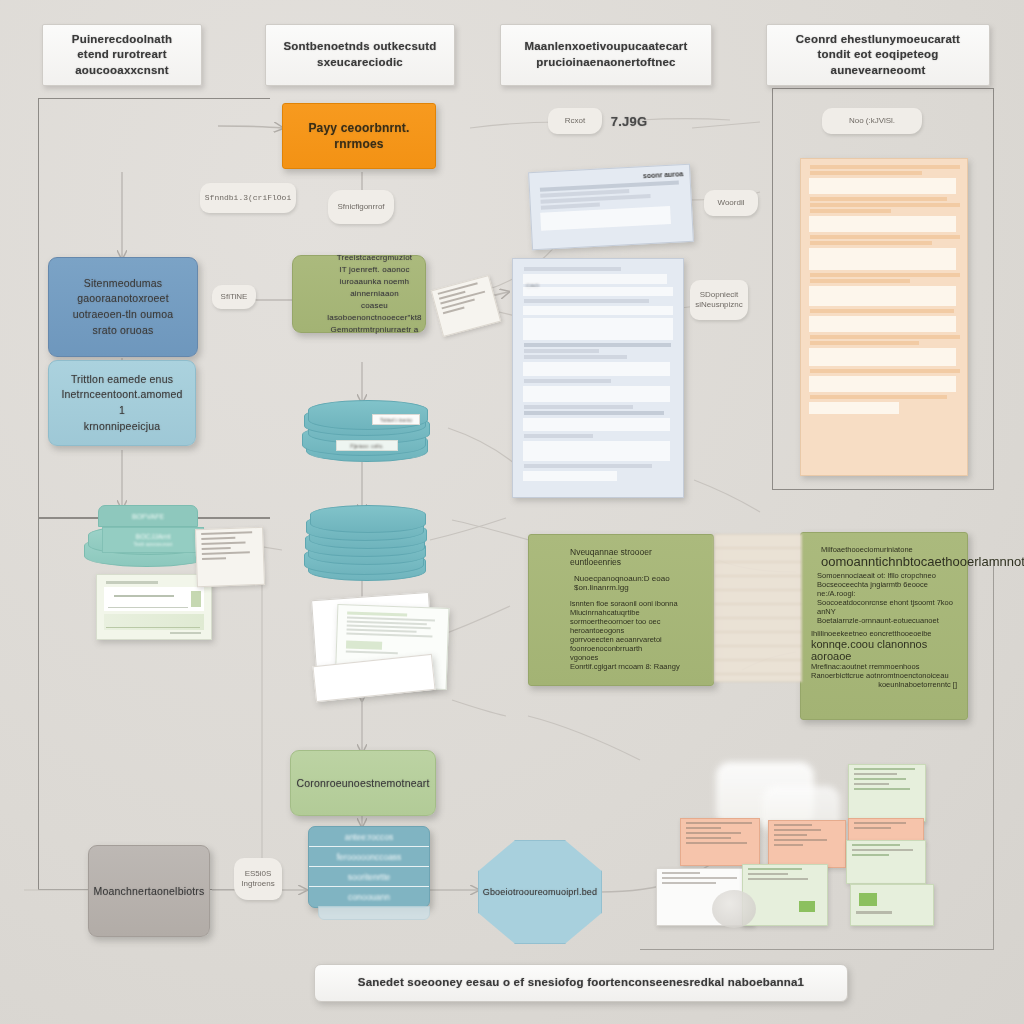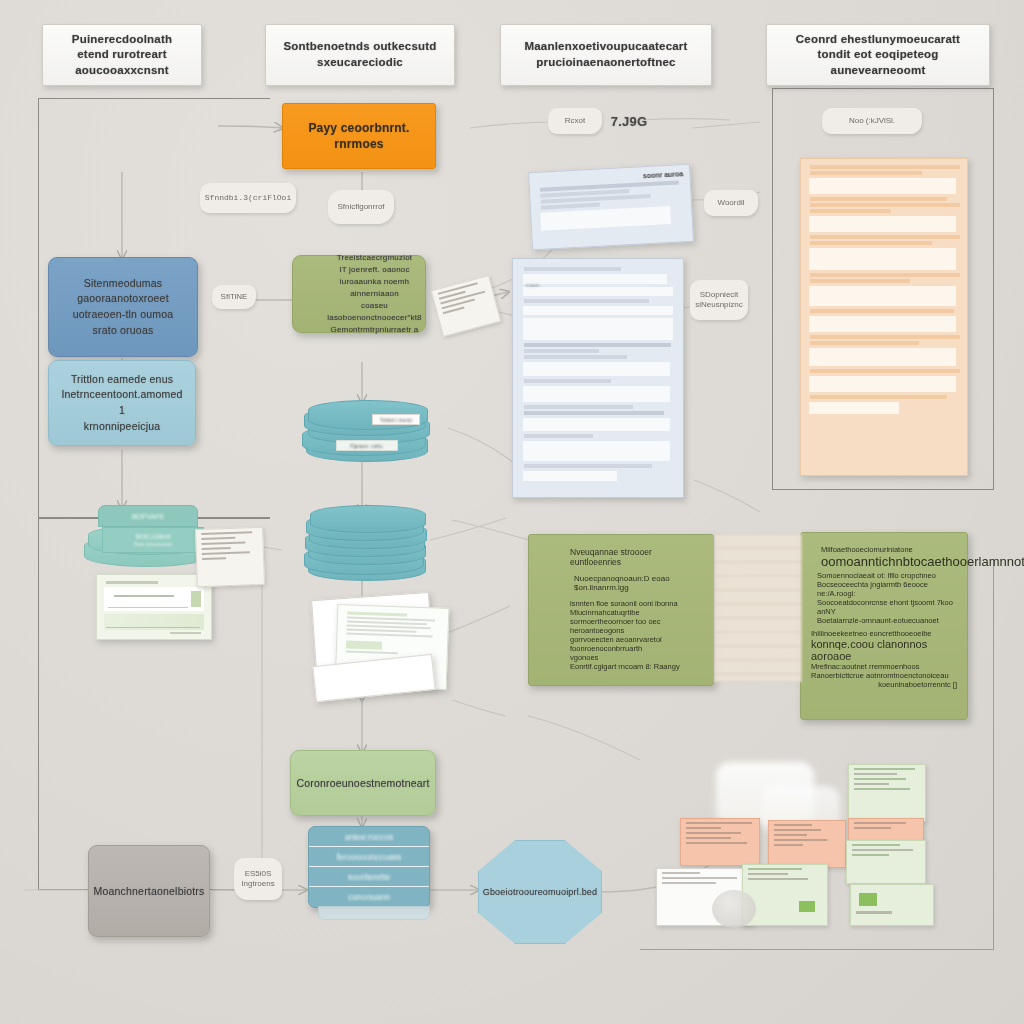--- a/index.html
+++ b/index.html
@@ -567,14 +567,17 @@
   </div>
   <div class="edge-label" style="left:690px; top:280px; width:58px; height:40px; flex-direction:column; white-space:pre-line;">
     <span class="blur-mid">SDopniecit
 siNeusnpiznc</span>
   </div>
   <div class="edge-label" style="left:234px; top:858px; width:48px; height:42px; flex-direction:column; white-space:pre-line; border-radius:10px 12px 9px 14px;">
     <span class="blur-mid">ES5i0S
 Ingtroens</span>
   </div>
 
+  <div class="footer-pill" style="left:314px; top:964px; width:534px; height:38px;">
+    <span class="pseudo blur-lite">Sanedet soeooney eesau o ef snesiofog foortenconseenesredkal naboebanna1</span>
+  </div>
 
 </div>
 
 </body></html>

